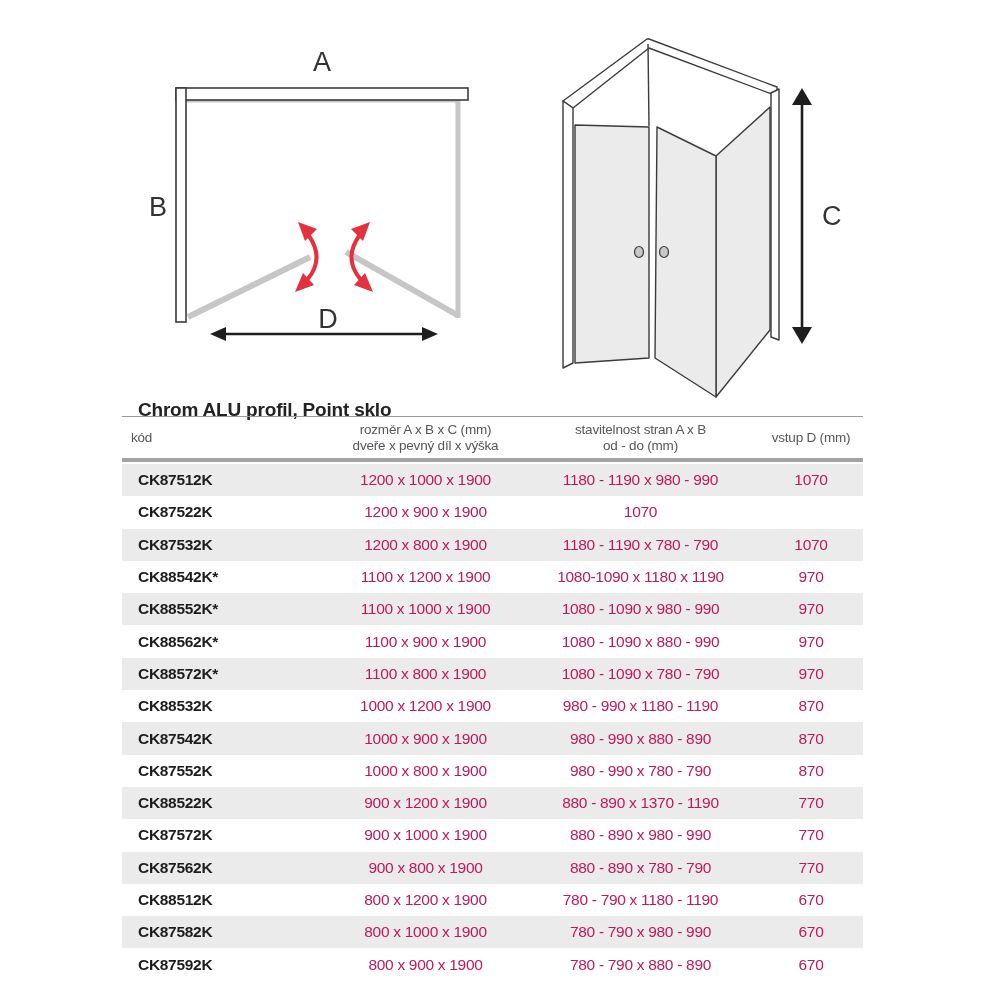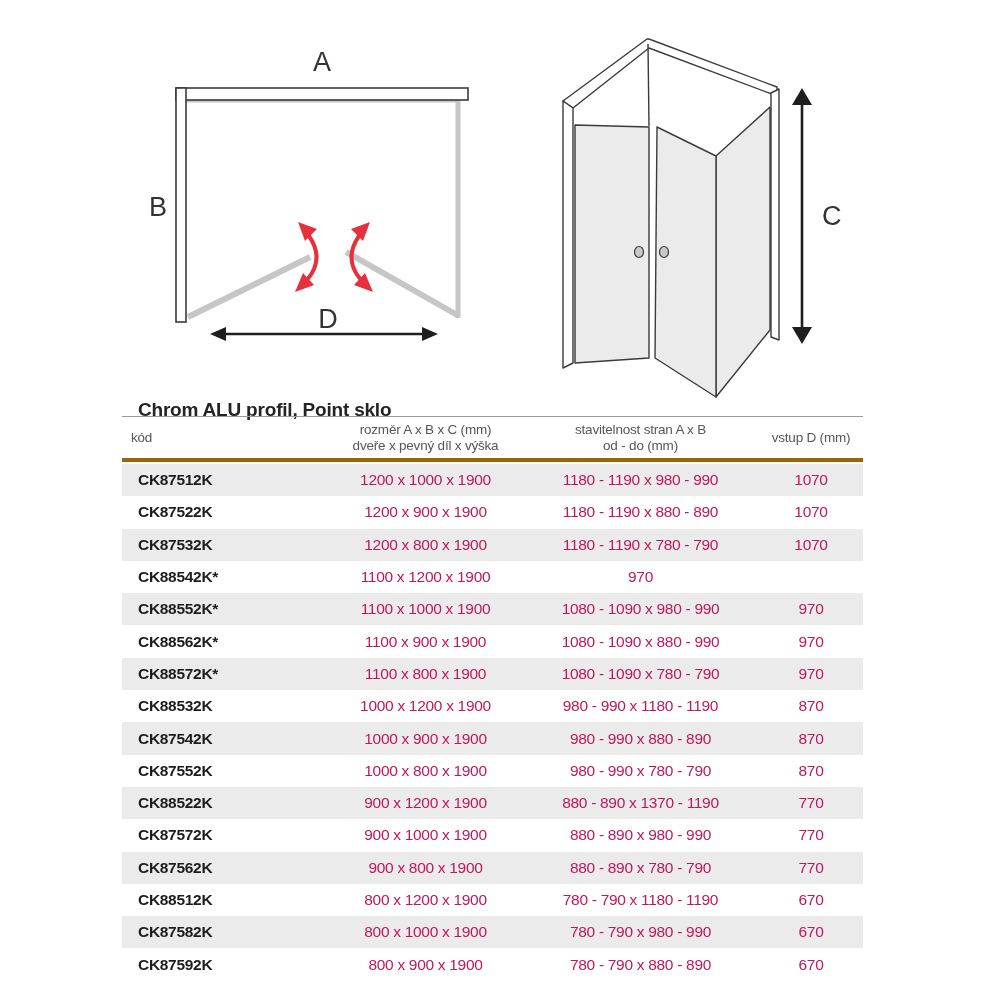--- a/index.html
+++ b/index.html
@@ -12,21 +12,21 @@
   .diagram-3d{left:540px;top:22px;width:340px;height:385px;}
   .page-title{
     position:absolute;left:122px;top:383px;margin:16px;
     font-size:19px;font-weight:bold;color:#232323;letter-spacing:-0.2px;
   }
   .spec-table{
     position:absolute;left:122px;top:416px;width:741px;
   }
   .thead{
     display:grid;grid-template-columns:207px 193px 237px 104px;
-    border-top:1px solid #9b9b9b;border-bottom:4px solid #a16207;
+    border-top:1px solid #9b9b9b;border-bottom:4px solid #a3a3a3;
     height:41px;align-items:center;
     color:#55565a;font-size:13.5px;line-height:1.18;letter-spacing:-0.2px;
   }
   .hc{text-align:center;}
   .hc.c1{text-align:left;padding-left:9px;}
   .hc.c4{}
   .hc .hline{display:block;}
   .tbody{margin-top:2px;}
   .trow{
     display:grid;grid-template-columns:207px 193px 237px 104px;
@@ -124,34 +124,34 @@
   <div class="trow">
     <span class="c1">CK87512K</span>
     <span class="c2">1200 x 1000 x 1900</span>
     <span class="c3">1180 - 1190 x 980 - 990</span>
     <span class="c4">1070</span>
   </div>
 
   <div class="trow">
     <span class="c1">CK87522K</span>
     <span class="c2">1200 x 900 x 1900</span>
-    <span class="c3">1180 - 1190 x 880 - 890</span>
     <span class="c4">1070</span>
   </div>
 
   <div class="trow">
     <span class="c1">CK87532K</span>
     <span class="c2">1200 x 800 x 1900</span>
     <span class="c3">1180 - 1190 x 780 - 790</span>
     <span class="c4">1070</span>
   </div>
 
   <div class="trow">
     <span class="c1">CK88542K*</span>
     <span class="c2">1100 x 1200 x 1900</span>
+    <span class="c3">1080-1090 x 1180 x 1190</span>
     <span class="c4">970</span>
   </div>
 
   <div class="trow">
     <span class="c1">CK88552K*</span>
     <span class="c2">1100 x 1000 x 1900</span>
     <span class="c3">1080 - 1090 x 980 - 990</span>
     <span class="c4">970</span>
   </div>
 

